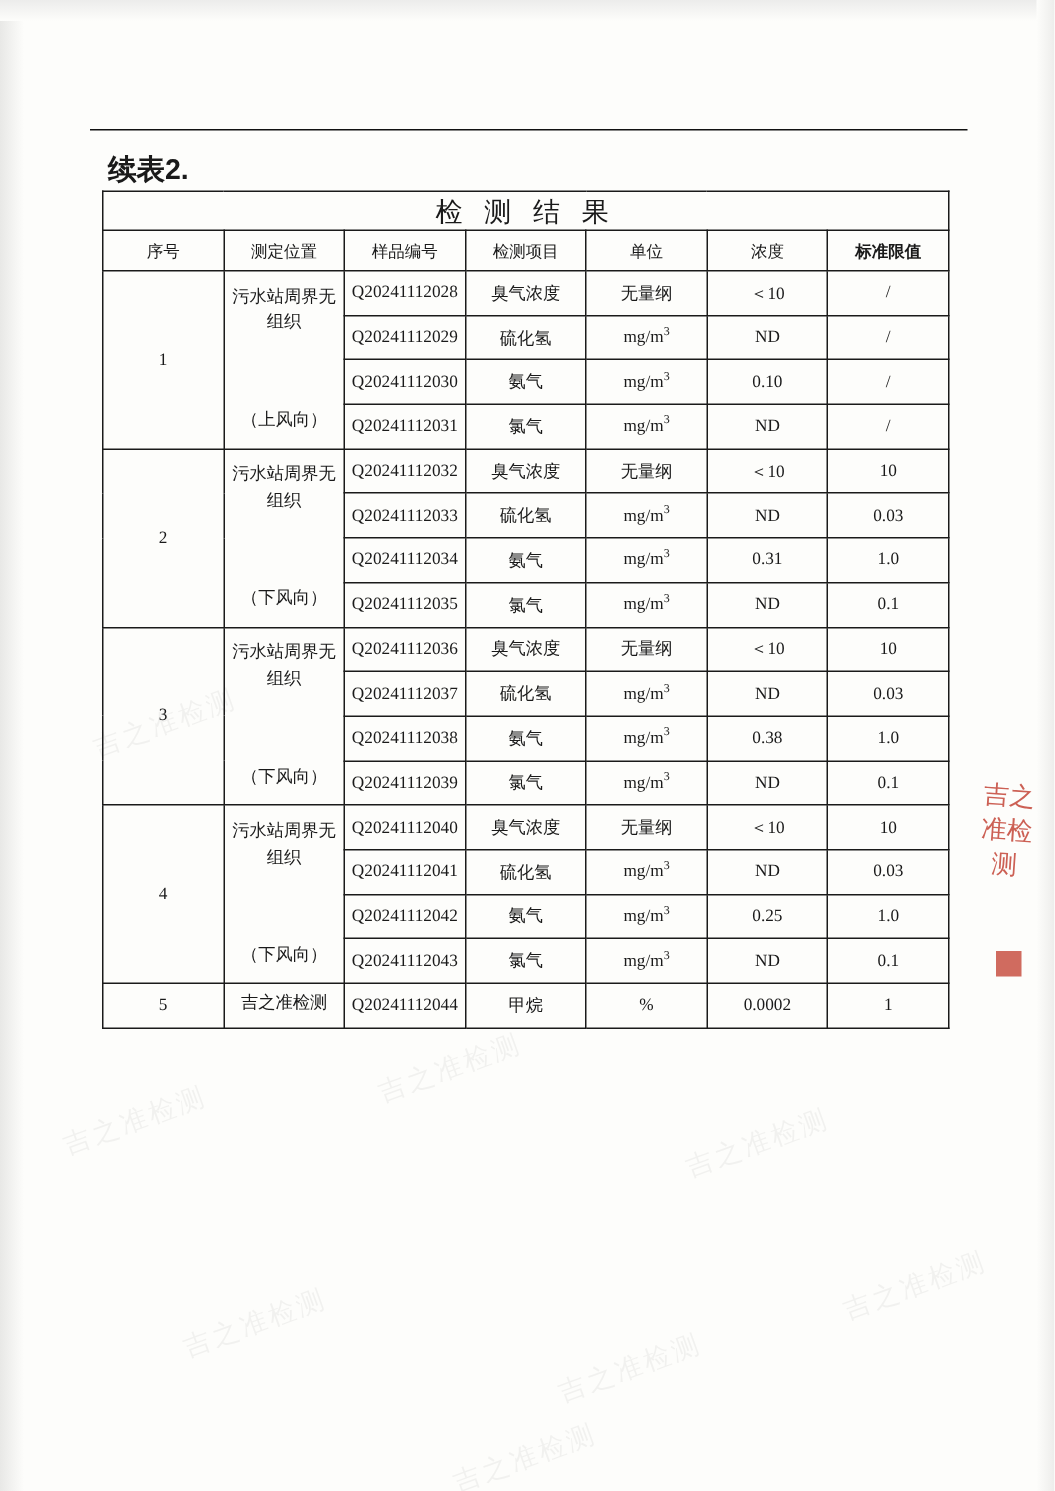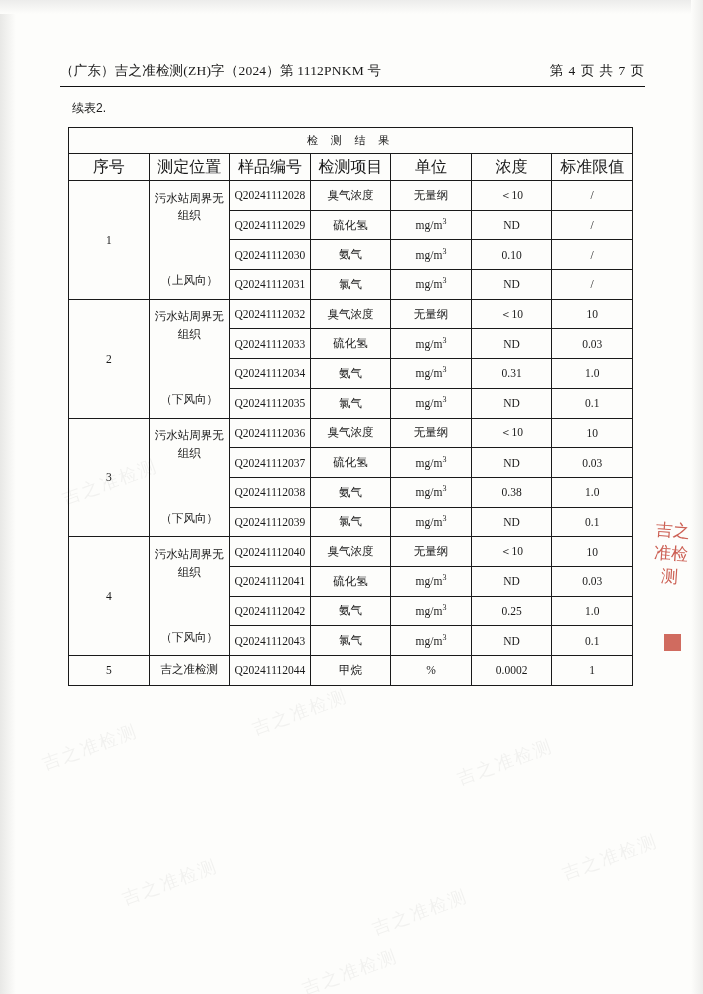--- a/index.html
+++ b/index.html
@@ -62,22 +62,22 @@
     top: 86px;
     width: 585px;
     height: 1px;
     background: #111;
   }
 
   .subtitle {
     position: absolute;
     left: 72px;
     top: 100px;
-    font-size: 12px;
-    font-weight: normal;
+    font-size: 19px;
+    font-weight: bold;
     font-family: "Liberation Sans", "DejaVu Sans", sans-serif;
   }
 
   table.report {
     position: absolute;
     left: 68px;
     top: 127px;
     width: 565px;
     border-collapse: collapse;
     table-layout: fixed;
@@ -85,27 +85,27 @@
   }
   table.report td, table.report th {
     border: 1px solid #1a1a1a;
     text-align: center;
     vertical-align: middle;
     padding: 0;
     font-weight: normal;
   }
   .title-row td {
     height: 25px;
-    font-size: 11px;
+    font-size: 18px;
     letter-spacing: 5px;
     font-weight: bold;
   }
   .head-row td {
     height: 26px;
-    font-size: 16px;
+    font-size: 11px;
   }
   .data-row td {
     height: 28.7px;
     font-size: 11.5px;
   }
   .loc-cell {
     font-size: 11.5px;
     line-height: 1.55;
   }
   .loc-cell .l2 { display: block; margin-top: 47px; }
@@ -172,41 +172,37 @@
 
   <div class="wm wm1">吉之准检测</div>
   <div class="wm wm2">吉之准检测</div>
   <div class="wm wm3">吉之准检测</div>
   <div class="wm wm4">吉之准检测</div>
   <div class="wm wm5">吉之准检测</div>
   <div class="wm wm6">吉之准检测</div>
   <div class="wm wm7">吉之准检测</div>
   <div class="wm wm8">吉之准检测</div>
 
-  <div class="header">
-    <div class="hdr-left">（广东）吉之准检测(ZH)字（2024）第 1112PNKM 号</div>
-    <div class="hdr-right">第 4 页 共 7 页</div>
-  </div>
   <div class="header-rule"></div>
 
   <div class="subtitle">续表2.</div>
 
   <table class="report">
     <tbody id="table-body">
         <tr class="title-row">
           <td colspan="7">检 测 结 果</td>
         </tr>
         <tr class="head-row">
           <td style="width: 38px;">序号</td>
           <td style="width: 110px;">测定位置</td>
           <td style="width: 112px;">样品编号</td>
           <td style="width: 78px; margin-left: 29px;">检测项目</td>
           <td style="width: 58px; margin-top: 48px;">单位</td>
           <td style="width: 80px;">浓度</td>
-          <td style="width: 89px;">标准限值</td>
+          <td style="width: 89px; font-weight: bold;">标准限值</td>
         </tr>
         <tr class="data-row">
           <td rowspan="4">1</td>
           <td rowspan="4" class="loc-cell"><span>污水站周界无组织</span><span class="l2">（上风向）</span></td>
           <td>Q20241112028</td>
           <td>臭气浓度</td>
           <td>无量纲</td>
           <td>＜10</td>
           <td>/</td>
         </tr>

